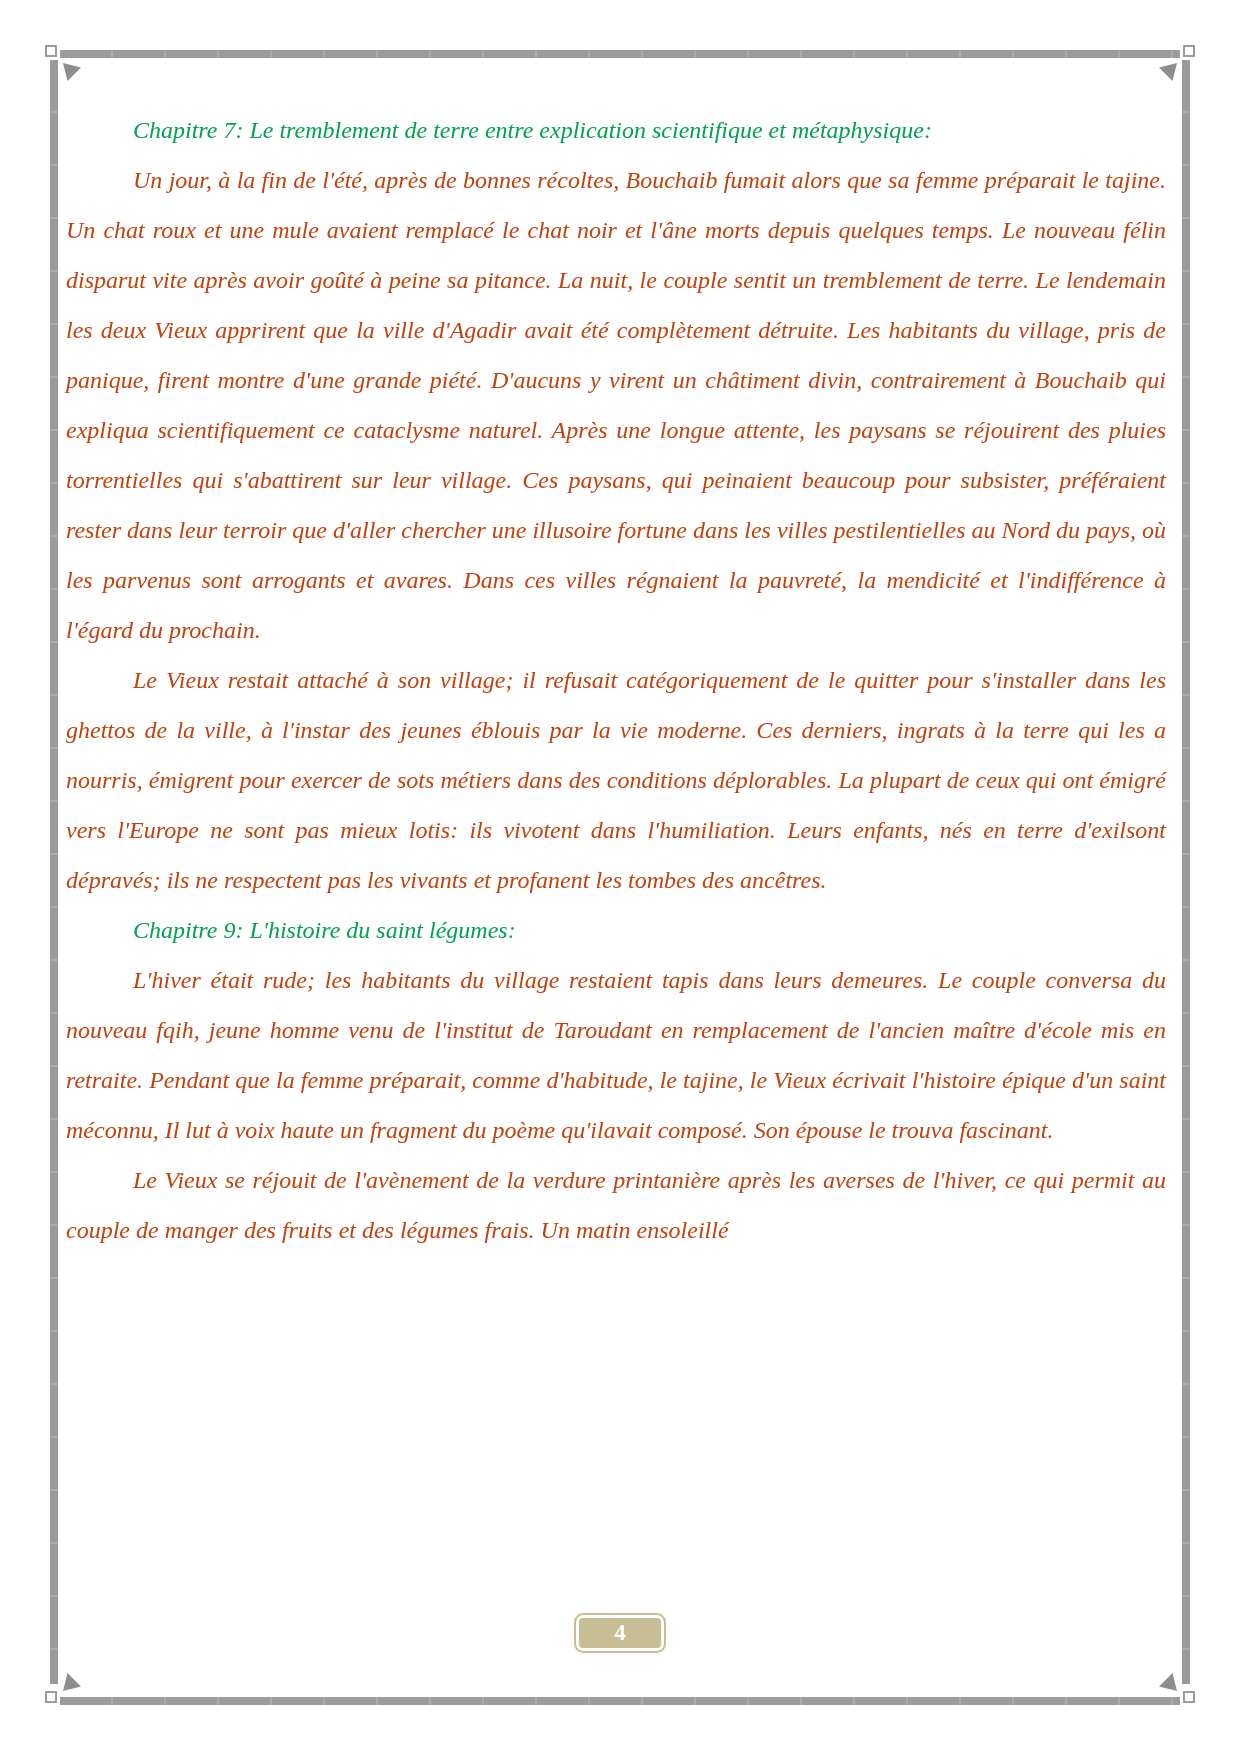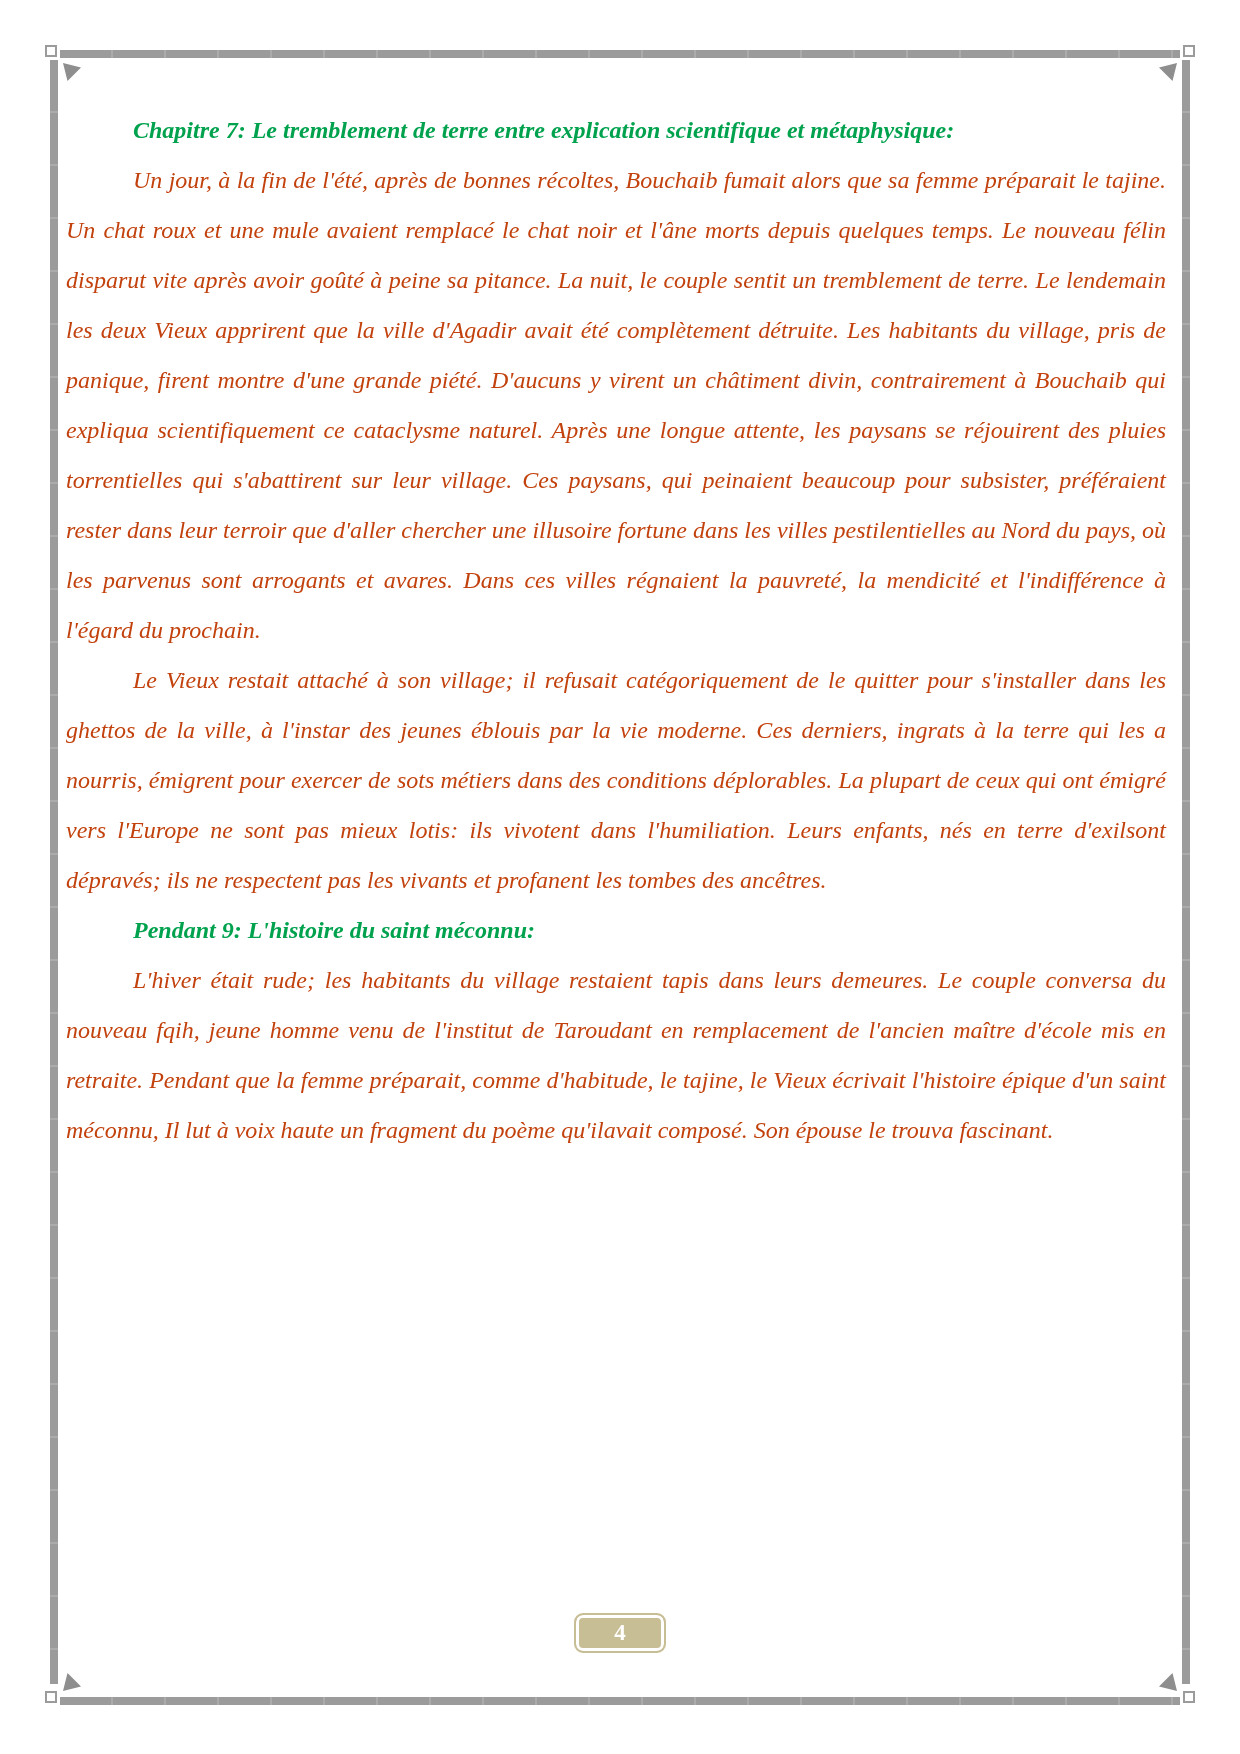--- a/index.html
+++ b/index.html
@@ -41,21 +41,21 @@
   .content p{
     margin:0;
     font-style:italic;
     font-size:24px;
     line-height:50px;
     color:#c2410c;
     text-indent:67px;
     text-align:justify;
   }
   .content p.heading{
-    font-weight:700;
+    font-weight:400;
     color:var(--heading-green);
     text-align:left;
   }
   
   .page-badge{
     position:absolute;left:574px;top:1613px;
     width:92px;height:40px;
     background:var(--badge-khaki);
     border:2px solid var(--badge-khaki);
     border-radius:9px;
@@ -85,22 +85,23 @@
   <div class="corner-tri tri-tr"></div>
   <div class="corner-tri tri-bl"></div>
   <div class="corner-tri tri-br"></div>
 
   <div class="content">
     <p class="heading">Chapitre 7: Le tremblement de terre entre explication scientifique et métaphysique:</p>
     <p class="body-text">Un jour, à la fin de l'été, après de bonnes récoltes, Bouchaib fumait alors que sa femme préparait le tajine. Un chat roux et une mule avaient remplacé le chat noir et l'âne morts depuis quelques temps. Le nouveau félin disparut vite après avoir goûté à peine sa pitance. La nuit, le couple sentit un tremblement de terre. Le lendemain les deux Vieux apprirent que la ville d'Agadir avait été complètement détruite. Les habitants du village, pris de panique, firent montre d'une grande piété. D'aucuns y virent un châtiment divin, contrairement à Bouchaib qui expliqua scientifiquement ce cataclysme naturel. Après une longue attente, les paysans se réjouirent des pluies torrentielles qui s'abattirent sur leur village. Ces paysans, qui peinaient beaucoup pour subsister, préféraient rester dans leur terroir que d'aller chercher une illusoire fortune dans les villes pestilentielles au Nord du pays, où les parvenus sont arrogants et avares. Dans ces villes régnaient la pauvreté, la mendicité et l'indifférence à l'égard du prochain.</p>
 
     <p class="body-text">Le Vieux restait attaché à son village; il refusait catégoriquement de le quitter pour s'installer dans les ghettos de la ville, à l'instar des jeunes éblouis par la vie moderne. Ces derniers, ingrats à la terre qui les a nourris, émigrent pour exercer de sots métiers dans des conditions déplorables. La plupart de ceux qui ont émigré vers l'Europe ne sont pas mieux lotis: ils vivotent dans l'humiliation. Leurs enfants, nés en terre d'exilsont dépravés; ils ne respectent pas les vivants et profanent les tombes des ancêtres.</p>
 
-    <p class="heading">Pendant 9: L'histoire du saint méconnu:</p>
+    <p class="heading">Chapitre 9: L'histoire du saint légumes:</p>
     <p class="body-text">L'hiver était rude; les habitants du village restaient tapis dans leurs demeures. Le couple conversa du nouveau fqih, jeune homme venu de l'institut de Taroudant en remplacement de l'ancien maître d'école mis en retraite. Pendant que la femme préparait, comme d'habitude, le tajine, le Vieux écrivait l'histoire épique d'un saint méconnu, Il lut à voix haute un fragment du poème qu'ilavait composé. Son épouse le trouva fascinant.</p>
 
+    <p class="body-text">Le Vieux se réjouit de l'avènement de la verdure printanière après les averses de l'hiver, ce qui permit au couple de manger des fruits et des légumes frais. Un matin ensoleillé</p>
   </div>
 
   <div class="page-badge">
     <span>4</span>
   </div>
 
 </div>
 
 </body></html>

